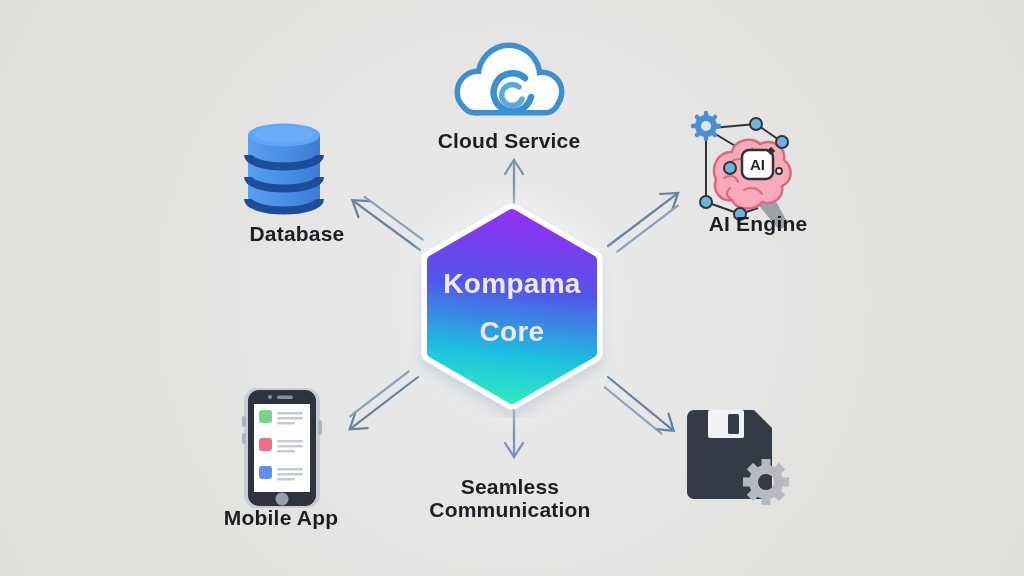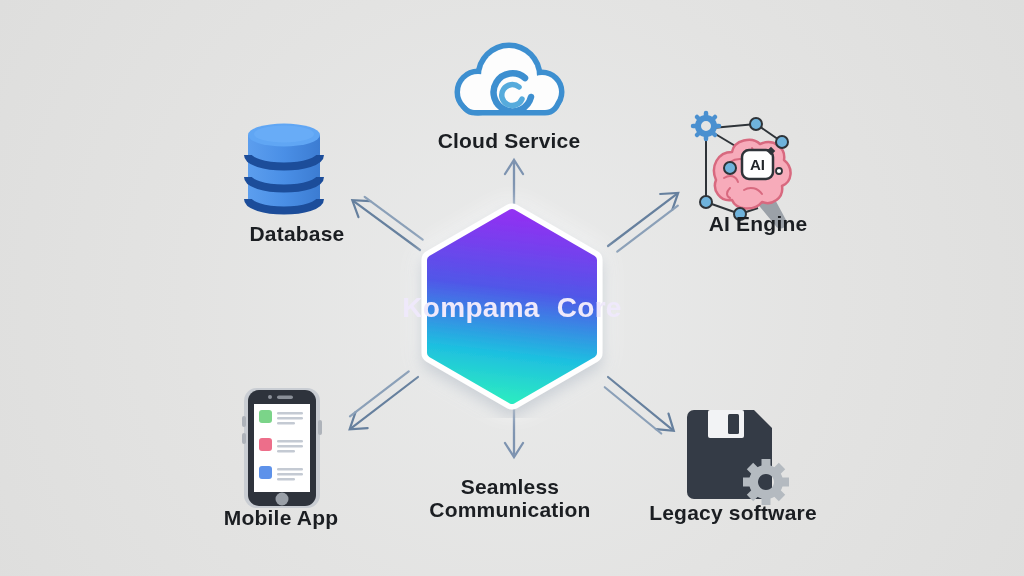--- a/index.html
+++ b/index.html
@@ -15,21 +15,21 @@
   .abs{position:absolute;}
   .node-label{
     position:absolute;transform:translateX(-50%);
     font-size:21px;font-weight:600;color:#1b1e22;
     white-space:nowrap;letter-spacing:.2px;
   }
   .node-label.two-line{text-align:center;line-height:23px;white-space:normal;}
   .hex-svg{filter:drop-shadow(0 0 12px rgba(255,255,255,.9));}
   .hex-text{
     left:404px;top:196px;width:216px;height:222px;
-    display:flex;flex-direction:row;align-items:center;justify-content:center;
+    display:flex;flex-direction:column;align-items:center;justify-content:center;
     color:#efe9fb;font-size:28px;font-weight:700;line-height:31px;
     text-align:center;letter-spacing:.3px;gap:17px;
   }
   svg{display:block;}
   .arrows{left:0;top:0;}
 </style>
 </head>
 <body>
 
 <div class="stage">
@@ -229,15 +229,14 @@
         <line x1="61" y1="76" x2="69" y2="76"></line>
           <line x1="99" y1="76" x2="107" y2="76"></line>
         <line x1="68" y1="60" x2="74" y2="66"></line>
           <line x1="94" y1="86" x2="100" y2="92"></line>
         <line x1="100" y1="60" x2="94" y2="66"></line>
           <line x1="74" y1="86" x2="68" y2="92"></line>
       </g>
       <path fill-rule="evenodd" fill="#b4bac0" d="M84 59 a17 17 0 1 0 0.01 0 Z M84 68 a8 8 0 1 1 -0.01 0 Z"></path>
     </g>
   </svg>
-  <div class="node-label" style="left:733px;top:501px;">Legacy software</div>
 
 </div>
 
 </body></html>

